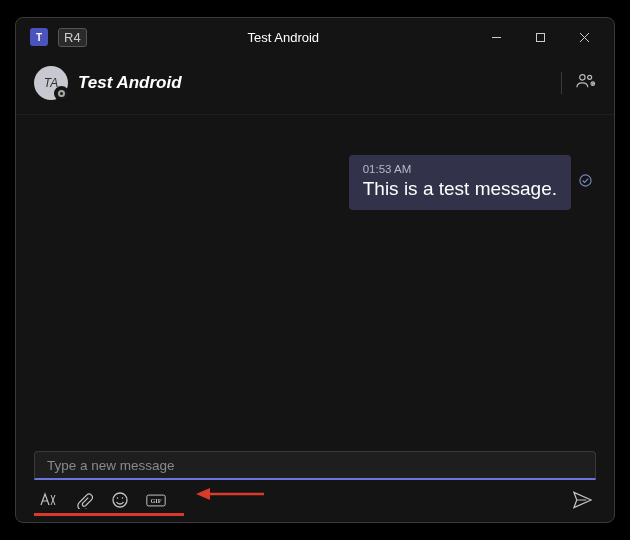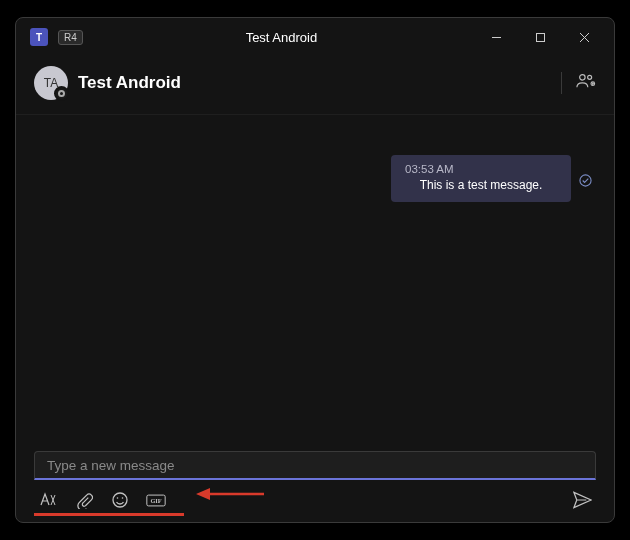--- a/index.html
+++ b/index.html
@@ -38,21 +38,21 @@
     border-radius: 3px;
     display: flex; align-items: center; justify-content: center;
     color: #fff; font-size: 10px; font-weight: 600;
     position: relative;
     margin-right: 10px;
   }
   .badge {
     border: 1px solid #555;
     background: #2a2a2a;
     color: #ccc;
-    font-size: 10px;
+    font-size: 13px;
     padding: 1px 5px;
     border-radius: 3px;
     margin-right: 6px;
   }
   .titlebar-title {
     flex: 1;
     text-align: center;
     font-weight: 400;
     color: #fff;
     font-size: 13px;
@@ -61,20 +61,21 @@
   .win-btn {
     width: 44px; height: 30px;
     display: flex; align-items: center; justify-content: center;
     color: #ccc;
   }
   .header {
     display: flex;
     align-items: center;
     padding: 10px 18px 14px 18px;
     border-bottom: 1px solid rgba(255,255,255,0.05);
+    font-style: italic;
   }
   .avatar {
     width: 34px; height: 34px;
     border-radius: 50%;
     background: #c8c8d0;
     color: #333;
     display: flex; align-items: center; justify-content: center;
     font-size: 12px; font-weight: 500;
     position: relative;
     margin-right: 10px;
@@ -121,21 +122,21 @@
   }
   .msg-bubble {
     background: #32324a;
     color: #e6e6ea;
     border-radius: 4px;
     padding: 8px 14px 10px 14px;
     min-width: 180px;
     max-width: 320px;
   }
   .msg-time { font-size: 11.5px; color: #b8b8c8; margin-bottom: 3px; }
-  .msg-text { font-size: 12px; color: #fff; text-align: center; }
+  .msg-text { font-size: 19px; color: #fff; text-align: center; }
   .msg-status { color: #7a8cc4; margin-top: 18px; }
   .composer-area {
     padding: 0 18px 12px 18px;
   }
   .composer {
     background: #1e1e1e;
     border: 1px solid #3a3a3a;
     border-bottom: 2px solid #6b74d8;
     border-radius: 4px 4px 0 0;
     padding: 4px 12px;
@@ -226,21 +227,21 @@
           <line x1="18.5" y1="10.7" x2="18.5" y2="13.3"></line>
           <line x1="17.2" y1="12" x2="19.8" y2="12"></line>
         </svg>
       </div>
     </div>
   </div>
 
   <div class="messages">
     <div class="msg-row">
       <div class="msg-bubble">
-        <div class="msg-time">03:53 AM</div>
+        <div class="msg-time">01:53 AM</div>
         <div class="msg-text">This is a test message.</div>
       </div>
       <div class="msg-status">
         <svg width="13" height="13" viewBox="0 0 14 14" fill="none" stroke="currentColor" stroke-width="1.2">
           <circle cx="7" cy="7" r="6"></circle>
           <path d="M4 7l2 2 4-4"></path>
         </svg>
       </div>
     </div>
   </div>

